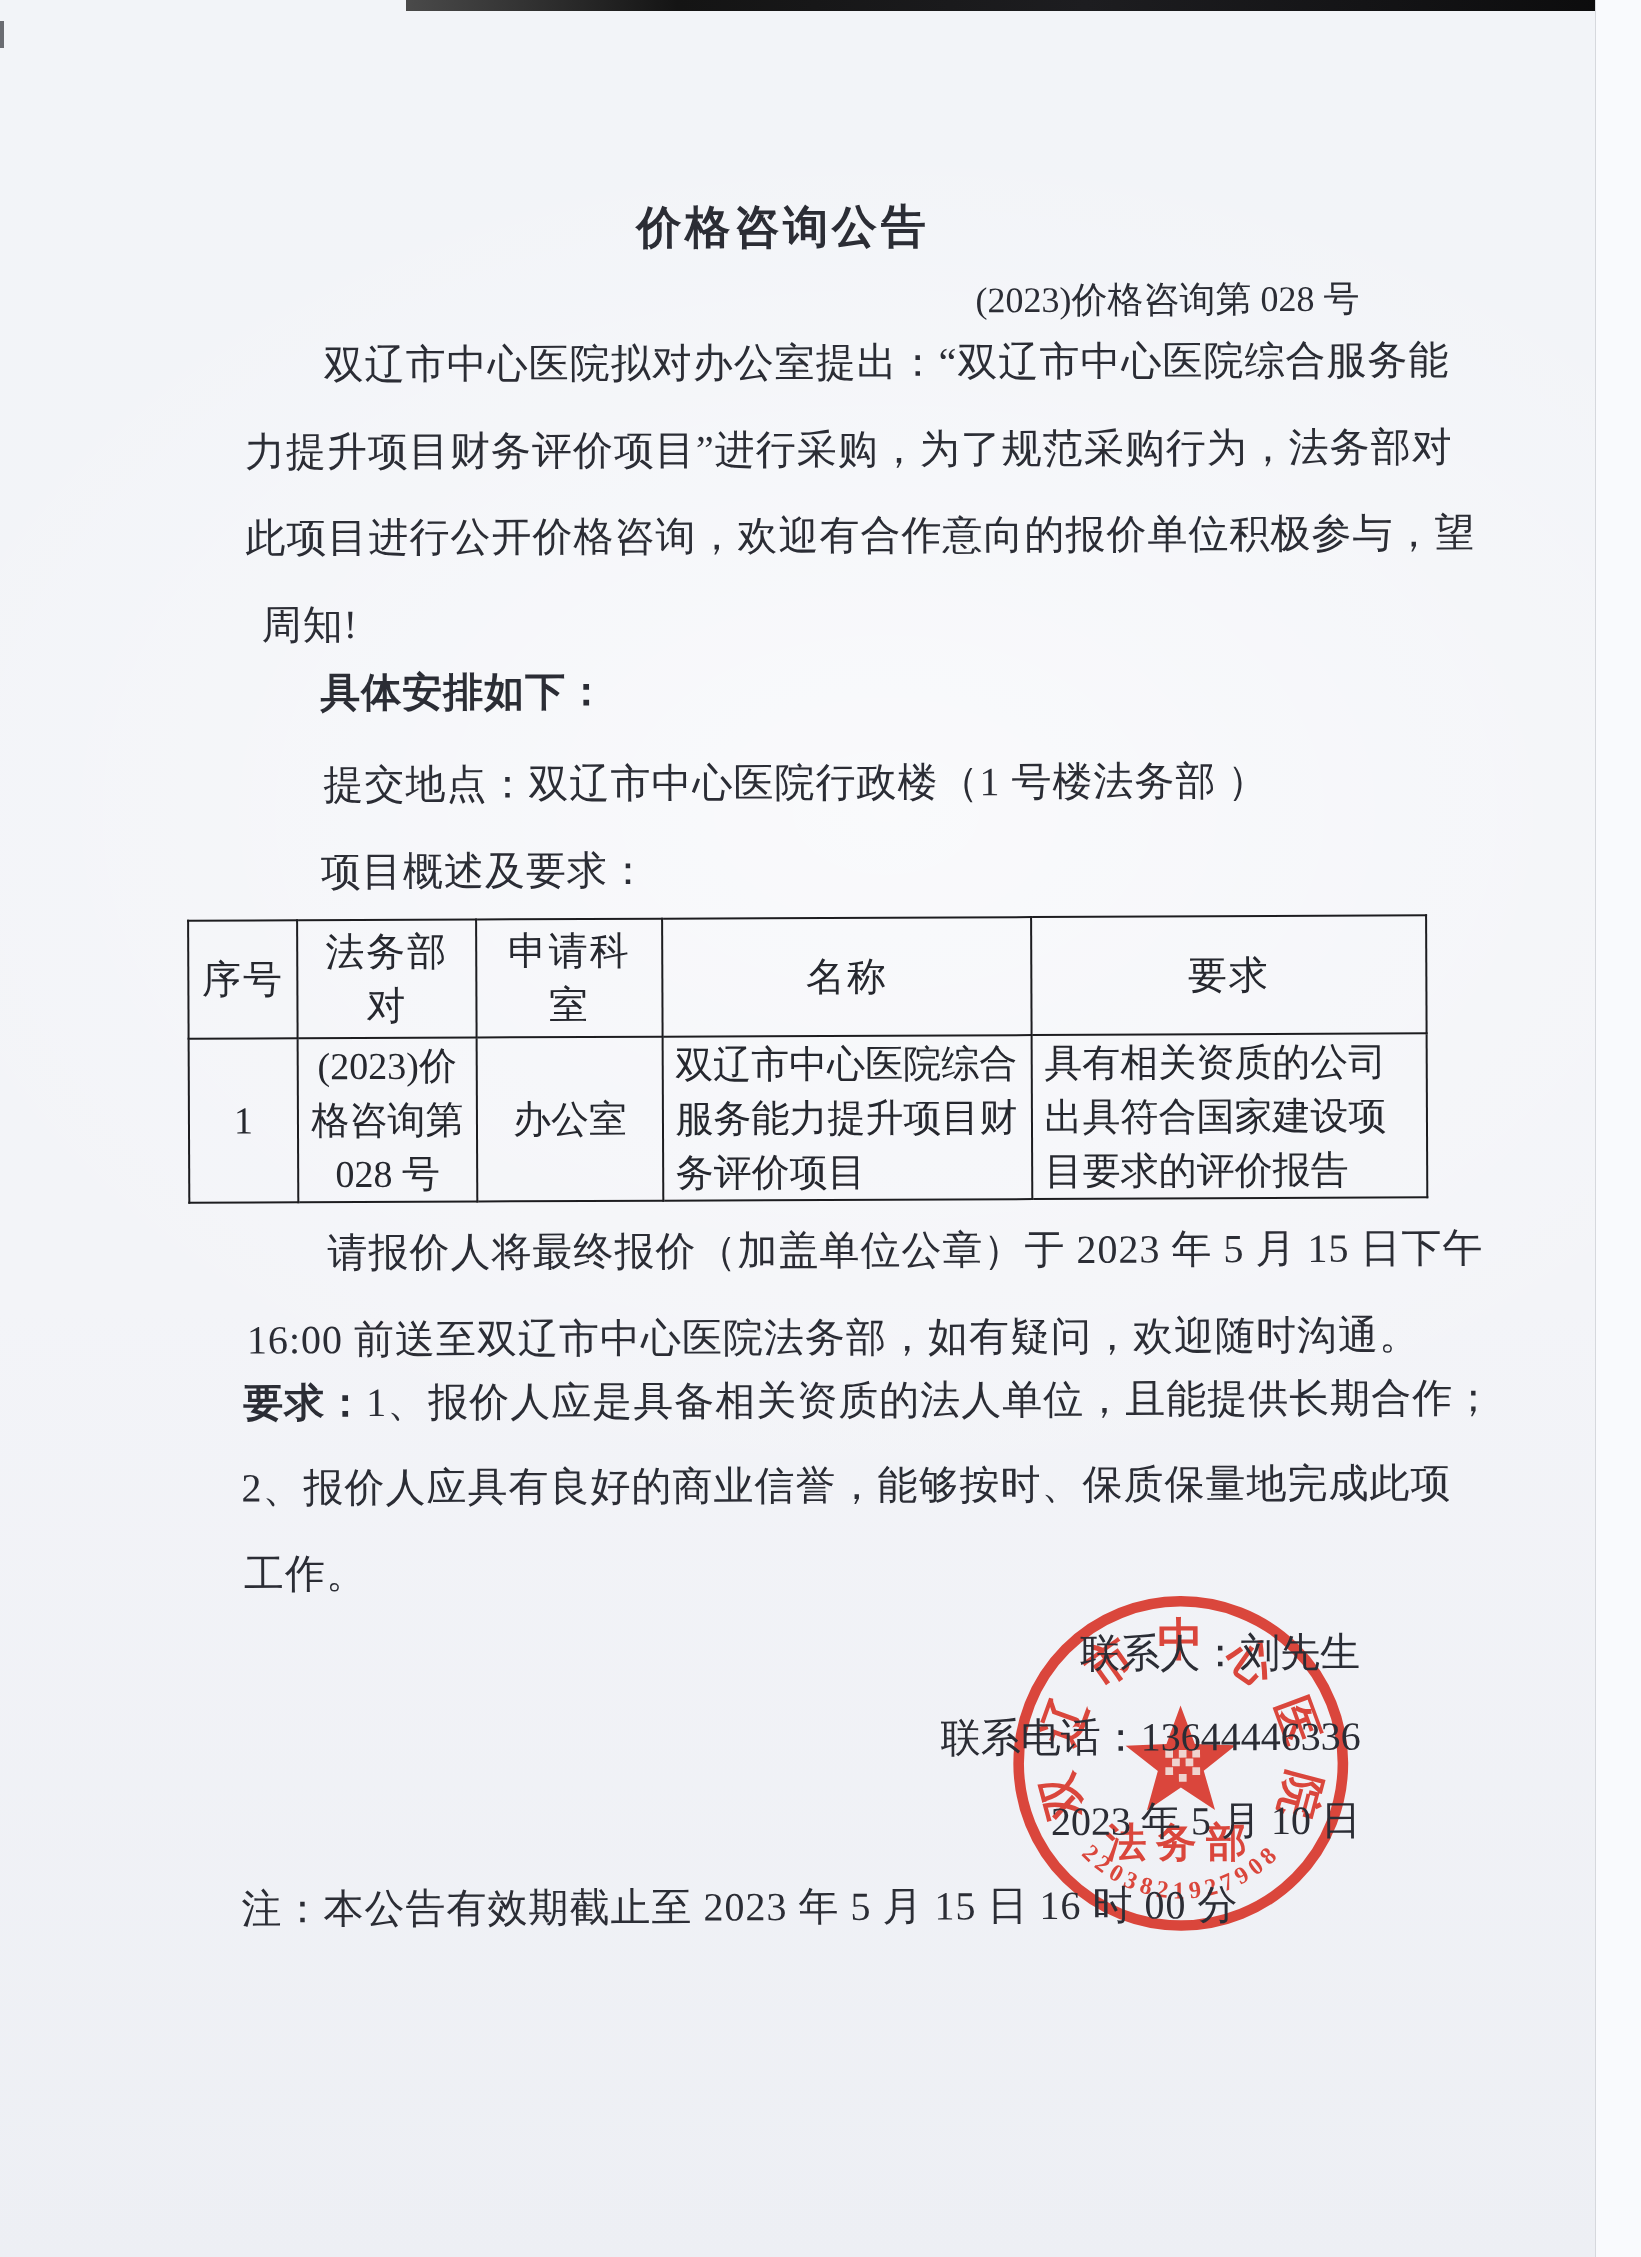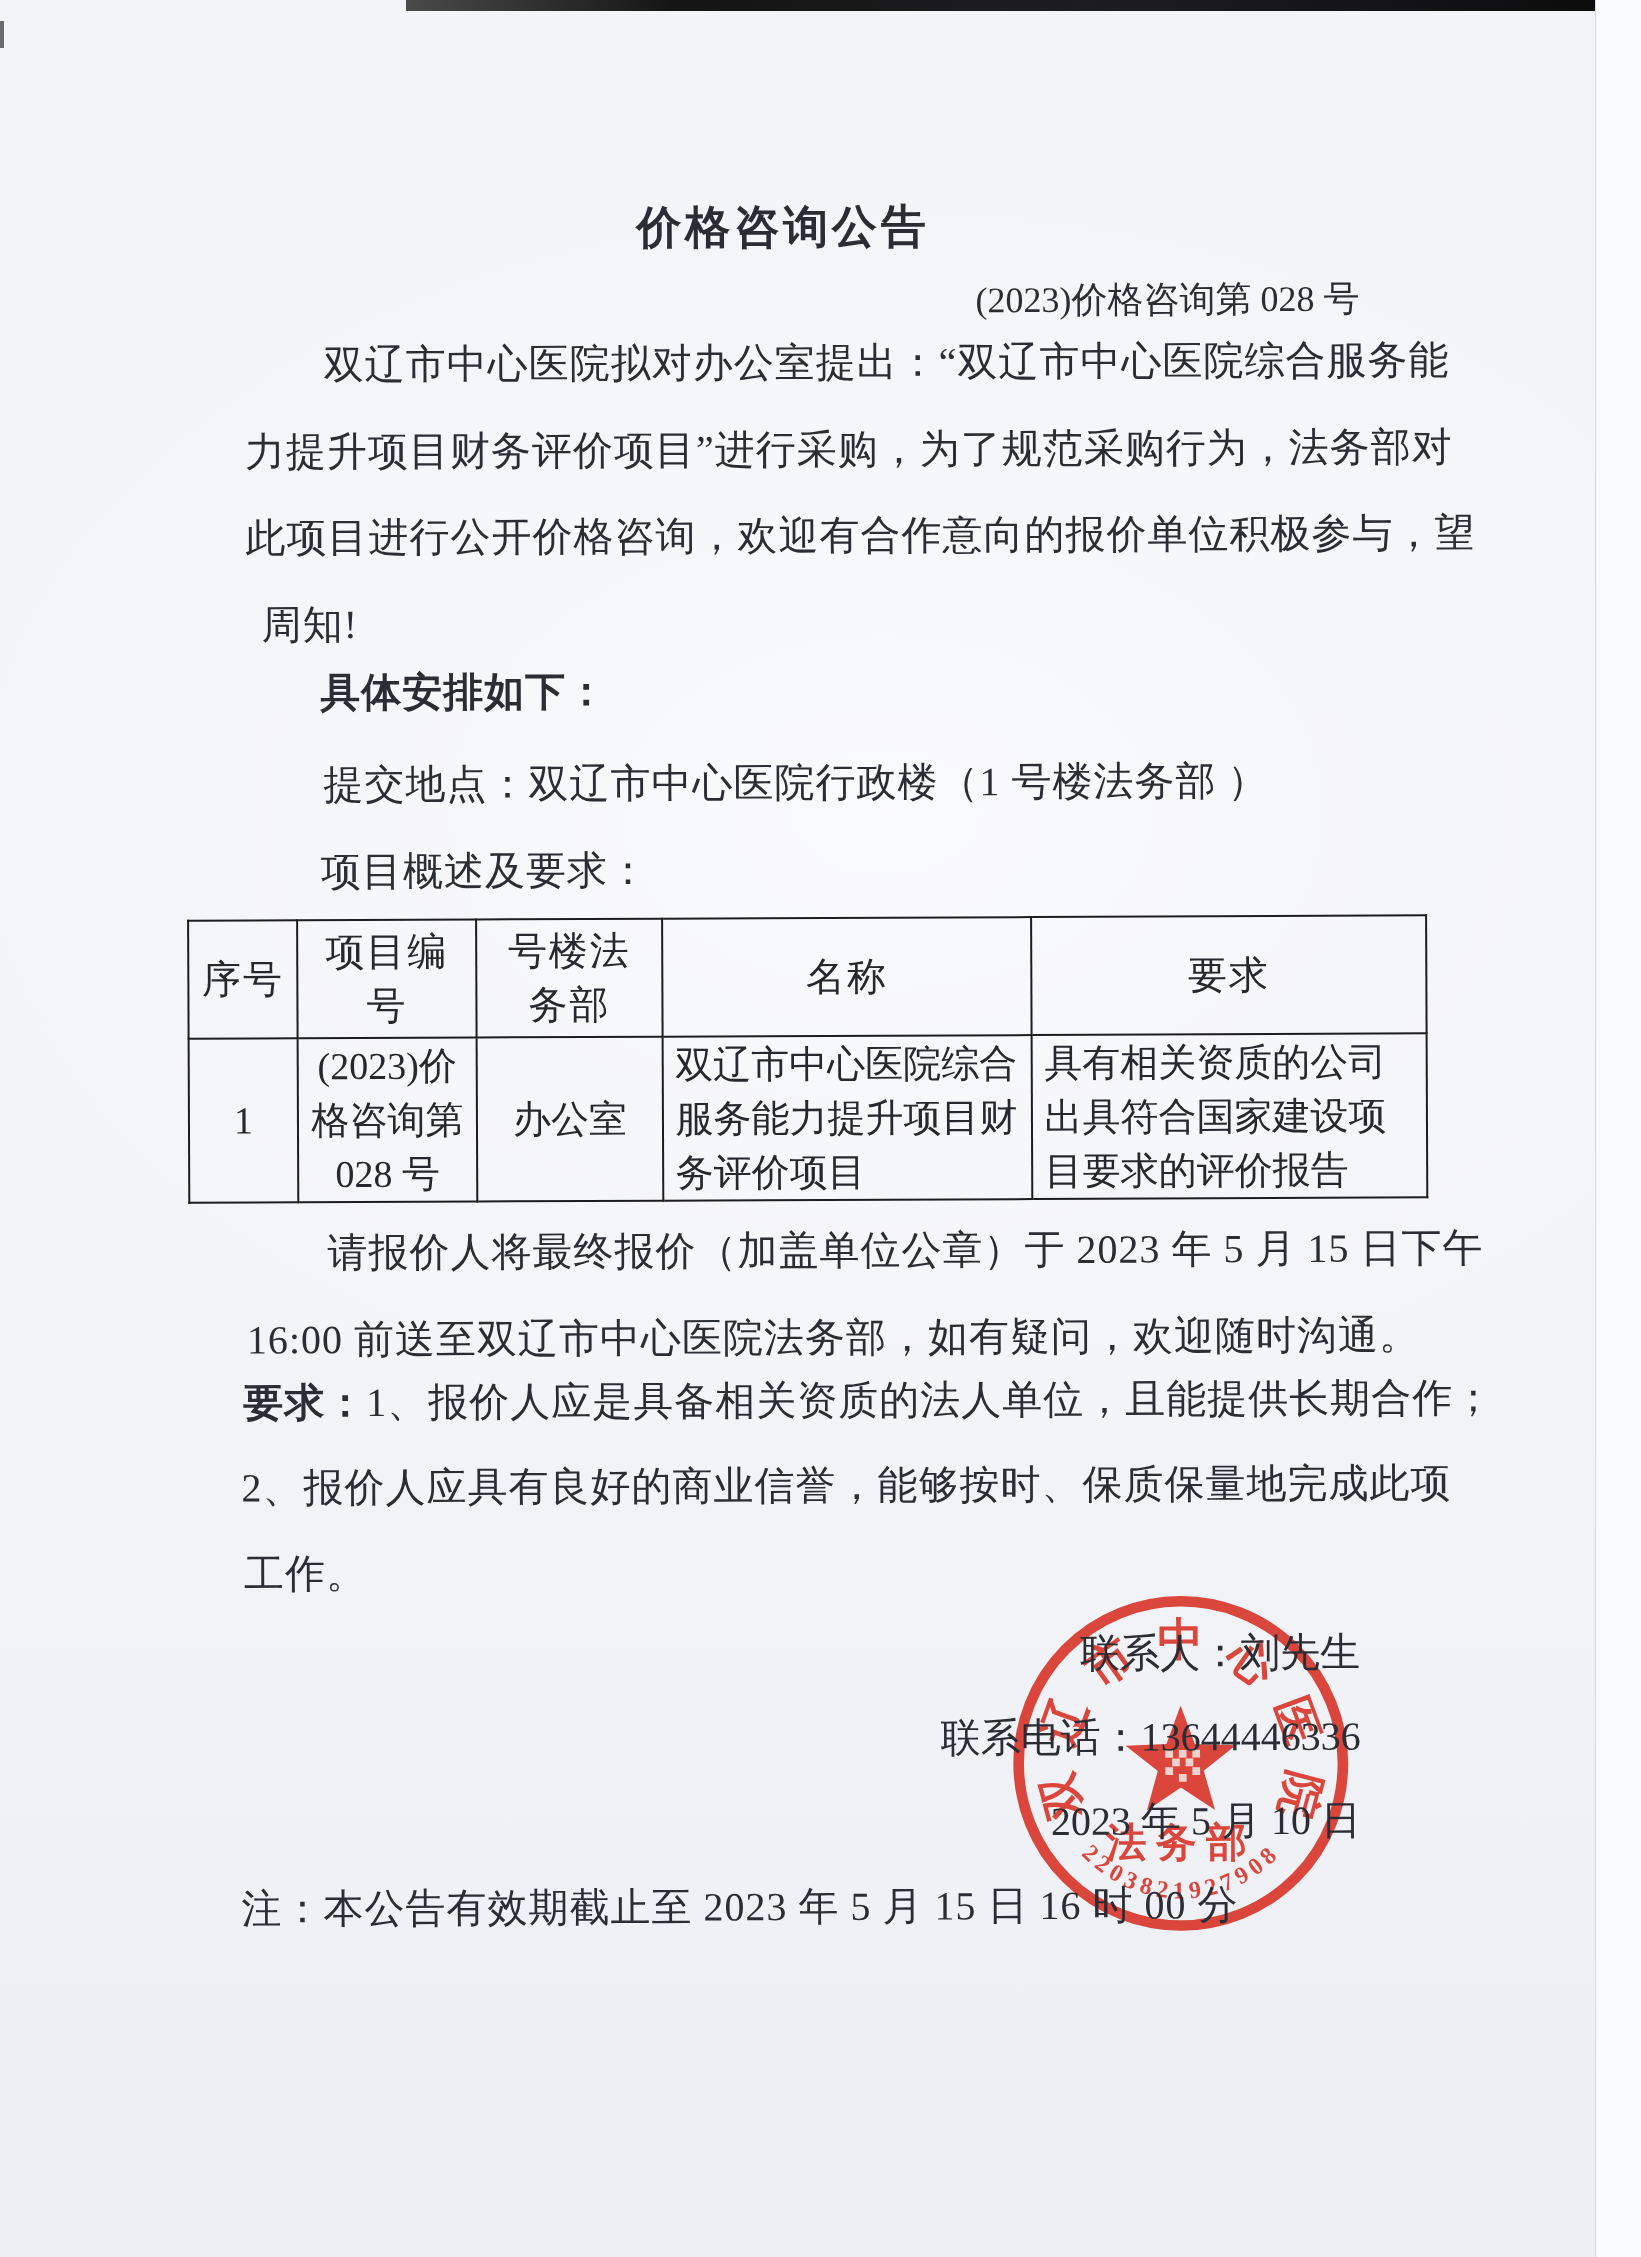--- a/index.html
+++ b/index.html
@@ -98,22 +98,22 @@
       <colgroup>
         <col style="width:109px">
           <col style="width:179px">
           <col style="width:186px">
           <col style="width:369px">
           <col style="width:395px">
       </colgroup>
       <thead>
         <tr>
           <th>序号</th>
-          <th>项目编号</th>
-          <th>号楼法务部</th>
+          <th>法务部对</th>
+          <th>申请科室</th>
           <th>名称</th>
           <th>要求</th>
         </tr>
       </thead>
       <tbody>
         <tr>
           <td class="c-center">1</td>
           <td class="c-center">(2023)价格咨询第 028 号</td>
           <td class="c-center">办公室</td>
           <td class="c-left">双辽市中心医院综合服务能力提升项目财务评价项目</td>

